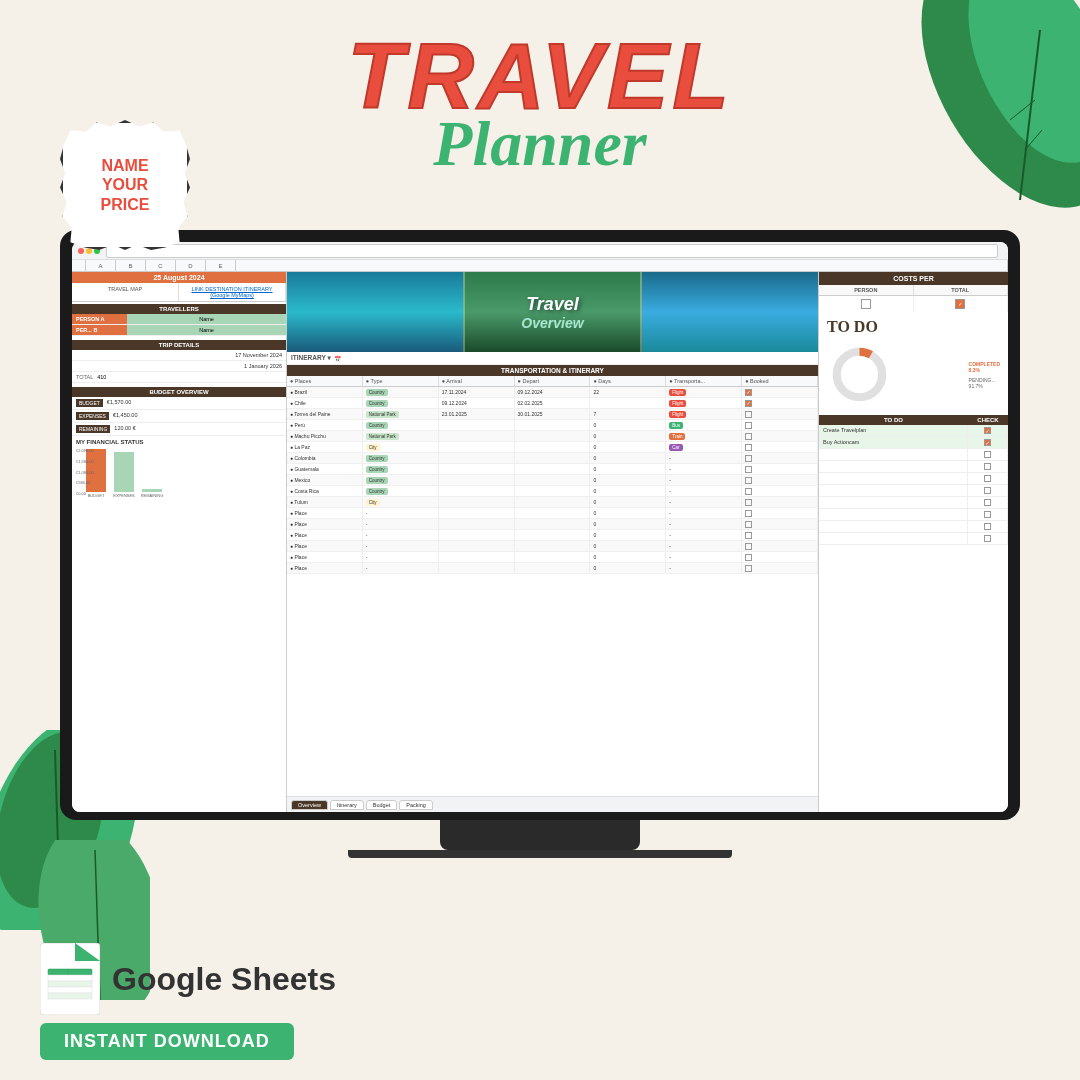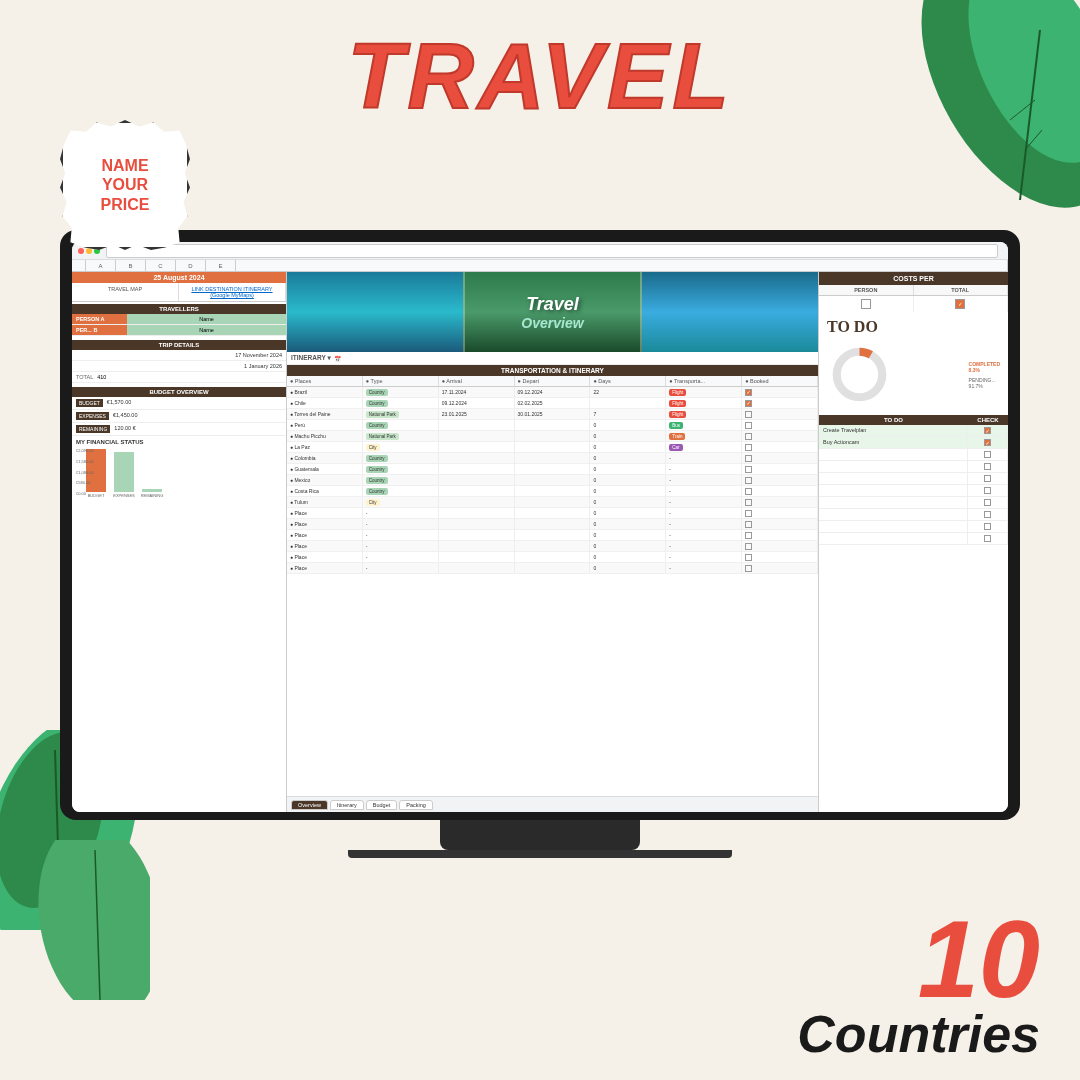--- a/index.html
+++ b/index.html
@@ -739,20 +739,21 @@
   <line x1="60" y1="180" x2="55" y2="20" stroke="#1a5a2a" stroke-width="2"></line>
 </svg>
 
 <svg class="leaf-bottom-left2" viewBox="0 0 130 160" xmlns="http://www.w3.org/2000/svg">
   <ellipse cx="80" cy="80" rx="60" ry="100" fill="#4aaa6a" transform="rotate(-10 80 80)"></ellipse>
   <line x1="80" y1="160" x2="75" y2="10" stroke="#1a5a2a" stroke-width="1.5"></line>
 </svg>
 
 <div class="header">
   <div class="title-travel">TRAVEL</div>
+  <div class="title-planner">Planner</div>
 </div>
 
 <div class="price-badge">
   <div class="price-badge-inner">
     <div class="price-badge-text">
       <span>NAME</span><br>
       <span>YOUR</span><br>
       <span>PRICE</span>
     </div>
   </div>
@@ -1207,19 +1208,32 @@
         </div>
       </div>
     </div>
   </div>
   <div class="laptop-stand"></div>
   <div class="laptop-base"></div>
 </div>
 
 <div class="bottom-section">
   <div class="google-sheets-badge">
+    <div class="gs-logo-row">
+
+      <svg class="gs-logo" viewBox="0 0 60 72" xmlns="http://www.w3.org/2000/svg">
+        <rect x="0" y="0" width="60" height="72" rx="4" fill="white" stroke="#ddd" stroke-width="1"></rect>
+        <path d="M35 0 L35 18 L60 18 L35 0Z" fill="#a8d5b5"></path>
+        <path d="M35 0 L35 18 L60 18" fill="#3cb371"></path>
+        <rect x="8" y="26" width="44" height="6" rx="1" fill="#3cb371"></rect>
+        <rect x="8" y="26" width="44" height="6" rx="1" fill="none" stroke="#2a9a5a" stroke-width="0.5"></rect>
+        <line x1="28" y1="26" x2="28" y2="56" stroke="#2a9a5a" stroke-width="0.5"></line>
+        <rect x="8" y="32" width="44" height="6" rx="0" fill="white" stroke="#ddd" stroke-width="0.5"></rect>
+        <rect x="8" y="38" width="44" height="6" rx="0" fill="#e8f5e9" stroke="#ddd" stroke-width="0.5"></rect>
+        <rect x="8" y="44" width="44" height="6" rx="0" fill="white" stroke="#ddd" stroke-width="0.5"></rect>
+        <rect x="8" y="50" width="44" height="6" rx="0" fill="#e8f5e9" stroke="#ddd" stroke-width="0.5"></rect>
+      </svg>
+      <div class="gs-text">Google Sheets</div>
+    </div>
+    <div class="gs-download-badge">INSTANT DOWNLOAD</div>
   </div>
 
-  <div class="countries-badge">
-    <div class="countries-number">10</div>
-    <span class="countries-text">Countries</span>
-  </div>
 </div>
 
 </body></html>

